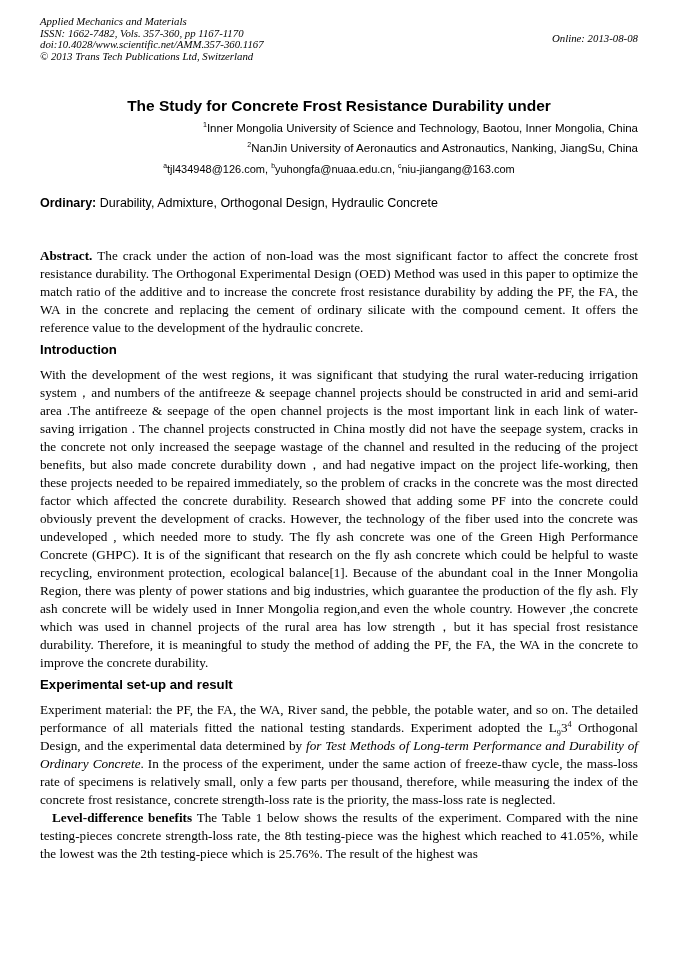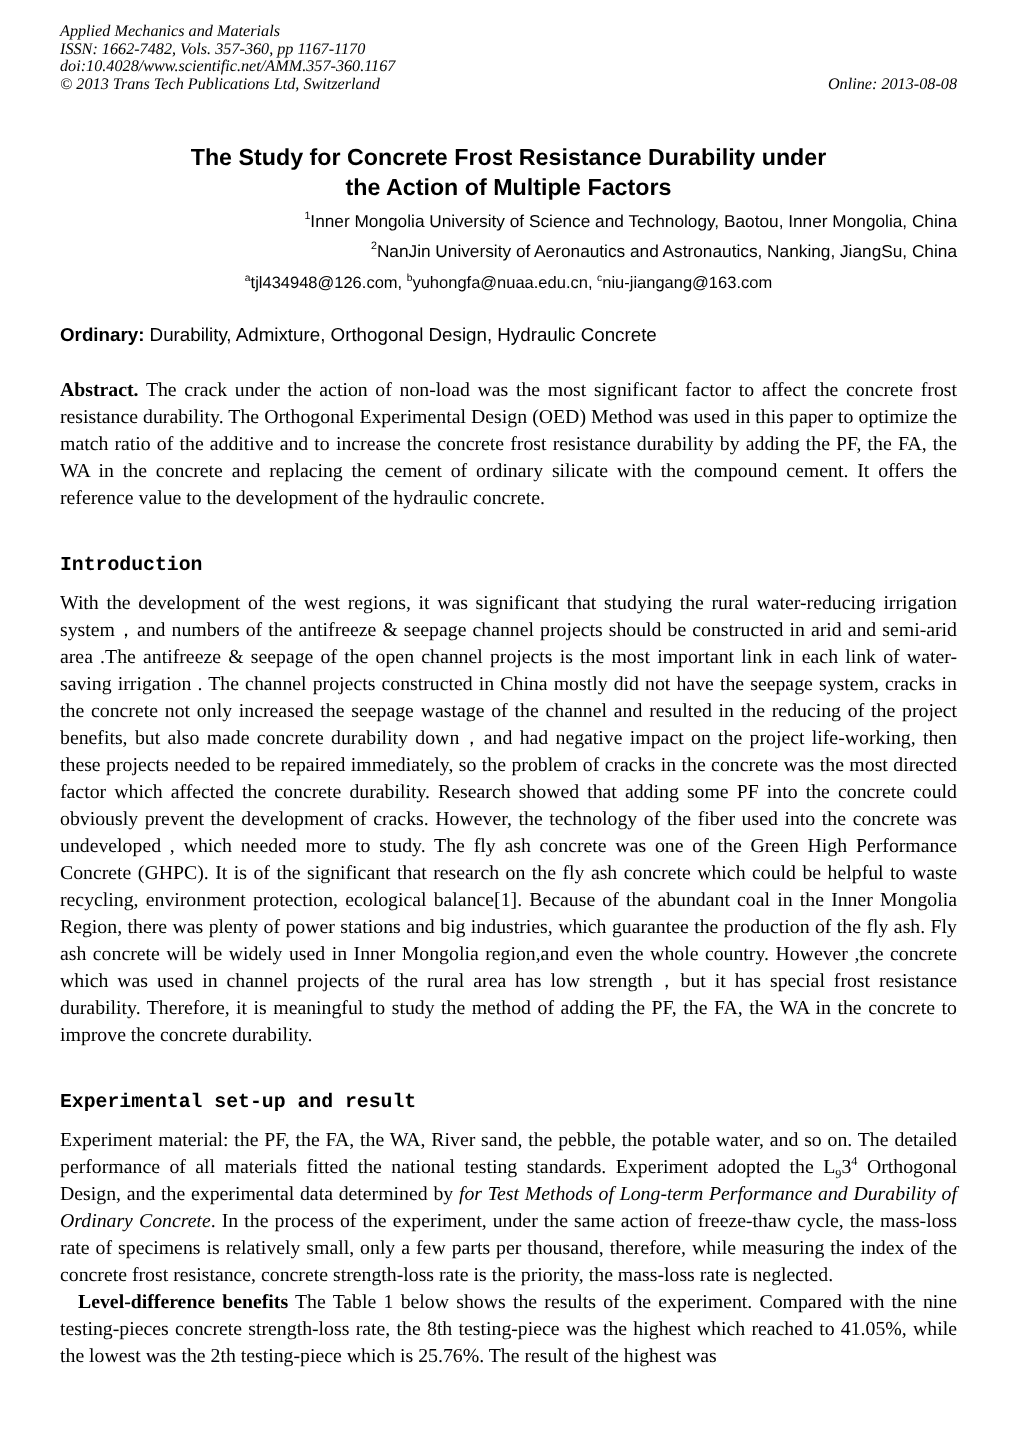--- a/index.html
+++ b/index.html
@@ -12,21 +12,21 @@
   }
   .page {
     width: 678px; height: 959px;
     padding: 16px 40px 0 40px;
     background: #fff;
     overflow: hidden;
   }
   .header {
     display: flex;
     justify-content: space-between;
-    align-items: flex-end;
+    align-items: center;
     font-style: italic;
     font-size: 10.8px;
     line-height: 11.6px;
   }
   .title {
     margin-top: 34px;
     font-family: "Liberation Sans", sans-serif;
     font-size: 15.5px;
     font-weight: bold;
     line-height: 20px;
@@ -58,27 +58,27 @@
     margin-top: 20px;
     font-family: "Liberation Sans", sans-serif;
     font-size: 12.5px;
     line-height: 15px;
   }
   .body-text {
     font-size: 13.2px;
     line-height: 18px;
     text-align: justify;
   }
-  .abstract { margin-top: 20px; }
+  .abstract { margin-top: 36px; }
   .section-heading {
-    margin-top: 27px;
+    margin-top: 4px;
     font-size: 13.2px;
     line-height: 18px;
     font-weight: bold;
-    font-family: Liberation Mono, monospace;
+    font-family: Liberation Sans, sans-serif;
   }
   .para { margin-top: 7px; }
   .indent { text-indent: 12px; }
   sup { font-size: 0.62em; vertical-align: super; line-height: 0; }
   sub { font-size: 0.62em; vertical-align: sub; line-height: 0; }
 </style>
 </head>
 <body>
 
 <div class="page">
@@ -88,21 +88,20 @@
       <div>Applied Mechanics and Materials</div>
       <div>ISSN: 1662-7482, Vols. 357-360, pp 1167-1170</div>
       <div>doi:10.4028/www.scientific.net/AMM.357-360.1167</div>
       <div>© 2013 Trans Tech Publications Ltd, Switzerland</div>
     </div>
     <div>Online: 2013-08-08</div>
   </header>
 
   <h1 class="title">
     <span class="title-line">The Study for Concrete Frost Resistance Durability under</span>
-    <span class="title-line">the Action of Multiple Factors</span>
   </h1>
 
 
   <div class="affil"><sup>1</sup><span>Inner Mongolia University of Science and Technology, Baotou, Inner Mongolia, China</span></div>
   <div class="affil"><sup>2</sup><span>NanJin University of Aeronautics and Astronautics, Nanking, JiangSu, China</span></div>
 
   <div class="emails"><sup>a</sup><span>tjl434948@126.com, </span><sup>b</sup><span>yuhongfa@nuaa.edu.cn, </span><sup>c</sup><span>niu-jiangang@163.com</span></div>
 
   <p class="keywords"><b>Ordinary:</b><span> Durability, Admixture, Orthogonal Design, Hydraulic Concrete</span></p>
 

